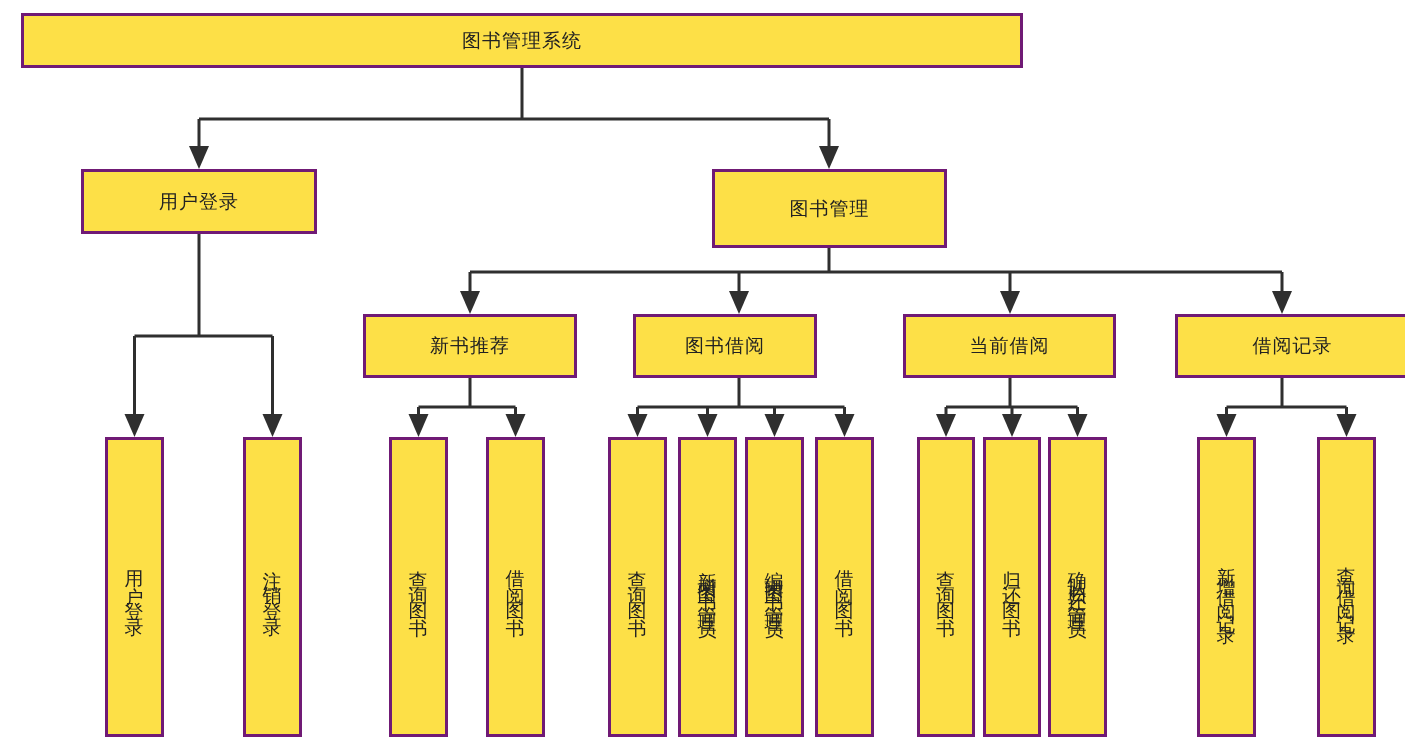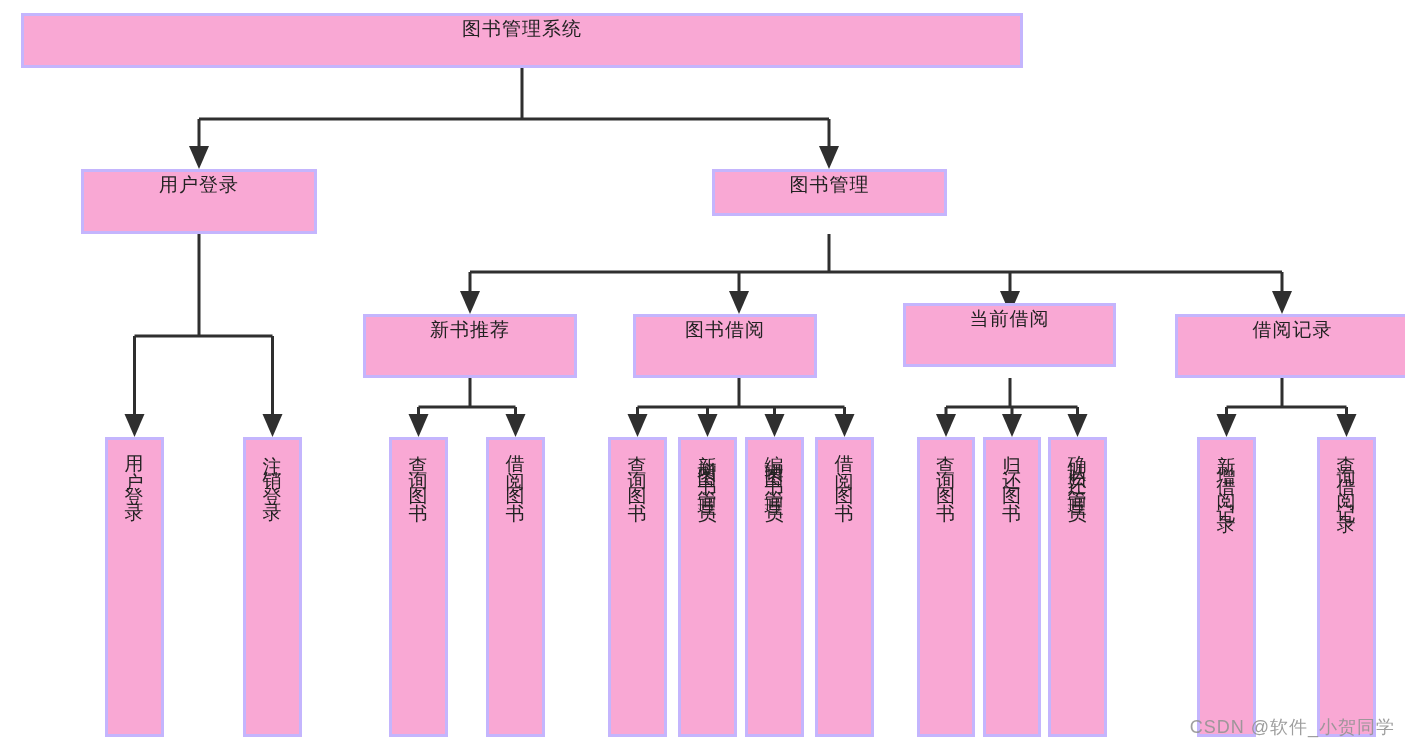--- a/index.html
+++ b/index.html
@@ -17,23 +17,24 @@
   }
   .wires {
     position: absolute;
     left: 0;
     top: 0;
     z-index: 1;
   }
   .node {
     position: absolute;
     box-sizing: border-box;
-    background: #f9a8d4;
-    border: 3px solid #c4b5fd;
+    background: #fde047;
+    border: 3px solid #701a75;
     display: flex;
+    align-items: center;
     justify-content: center;
     z-index: 2;
     color: #222222;
     font-size: 19px;
     letter-spacing: 1px;
   }
   .leaf {
     top: 437px;
     height: 300px;
   }
@@ -101,31 +102,31 @@
     </g>
   </svg>
 
   <div class="node" style="left:21px; top:13px; width:1002px; height:55px">
     <span>图书管理系统</span>
   </div>
 
   <div class="node" style="left:81px; top:169px; width:236px; height:65px">
     <span>用户登录</span>
   </div>
-  <div class="node" style="left:712px; top:169px; width:235px; height:47px">
+  <div class="node" style="left:712px; top:169px; width:235px; height:79px">
     <span>图书管理</span>
   </div>
 
   <div class="node" style="left:363px; top:314px; width:214px; height:64px">
     <span>新书推荐</span>
   </div>
   <div class="node" style="left:633px; top:314px; width:184px; height:64px">
     <span>图书借阅</span>
   </div>
-  <div class="node" style="left:903px; top:303px; width:213px; height:64px">
+  <div class="node" style="left:903px; top:314px; width:213px; height:64px">
     <span>当前借阅</span>
   </div>
   <div class="node" style="left:1175px; top:314px; width:235px; height:64px">
     <span>借阅记录</span>
   </div>
 
   <div class="node leaf" style="left:105px; width:59px">
     <span class="vtext ls-wide">用户登录</span>
   </div>
   <div class="node leaf" style="left:243px; width:59px">
@@ -162,14 +163,13 @@
     <span class="vtext ls-tight">确认归还（管理员）</span>
   </div>
 
   <div class="node leaf" style="left:1197px; width:59px">
     <span class="vtext ls-mid">新增借阅记录</span>
   </div>
   <div class="node leaf" style="left:1317px; width:59px">
     <span class="vtext ls-mid">查询借阅记录</span>
   </div>
 
-  <div class="watermark">CSDN @软件_小贺同学</div>
 </div>
 
 </body></html>

